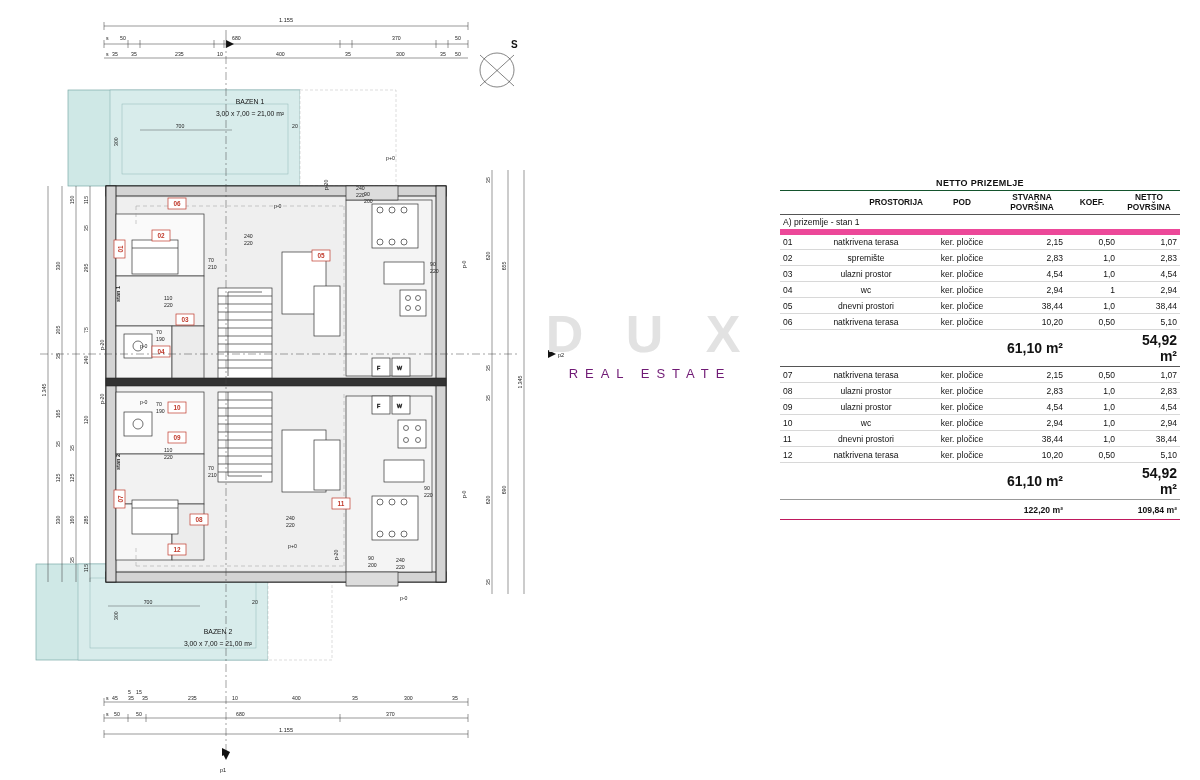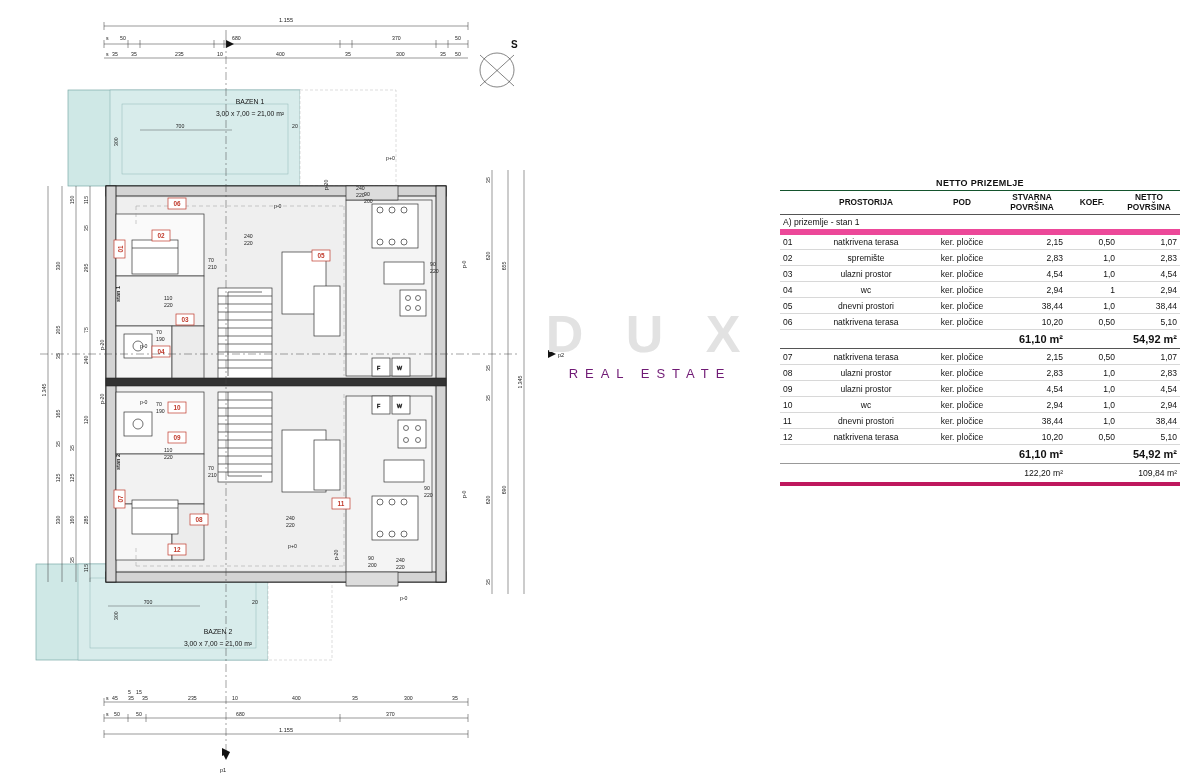--- a/index.html
+++ b/index.html
@@ -37,43 +37,43 @@
     border-bottom:1px solid #14532d;
   }
   .hdr td, .hdr th {
     font-weight:bold;
     font-size:8.3px;
     text-align:center;
     line-height:1.15;
     padding-bottom:6px;
     border-bottom:1px solid #555;
   }
-  .hdr .c-name { text-align:center; }
+  .hdr .c-name { text-align:right; }
   .grp td {
     font-weight:normal;
     font-size:8.6px;
     padding:6px 3px 4px 3px;
     border-bottom:6px solid #ec4899;
   }
   tbody tr.row td { border-bottom:1px solid #d8d8d8; height:16px; }
   .c-num   { width:26px; text-align:left; padding-left:8px; color:#111; }
   .c-name  { width:120px; text-align:center; }
   .c-pod   { width:72px; text-align:center; }
   .c-stv   { width:68px; text-align:right; padding-right:12px; }
   .c-koef  { width:52px; text-align:right; padding-right:10px; }
   .c-net   { width:62px; text-align:right; padding-right:4px; }
   tr.sum td {
     font-weight:bold;
-    font-size:11px;
+    font-size:14px;
     height:19px;
     border-bottom:1px solid #555;
     margin-top:23px;
   }
   tr.sum.thin td { border-bottom:1px solid #999; }
-  tr.total td { font-weight:normal; font-size:8.6px; height:20px; border-bottom:4px solid #be185d;}
+  tr.total td { font-weight:bold; font-size:8.6px; height:20px; border-bottom:1px solid #be185d;}
 
   
   #watermark {
     position:absolute;
     left:500px; top:308px;
     width:300px;
     text-align:center;
     pointer-events:none;
     user-select:none;
   }

